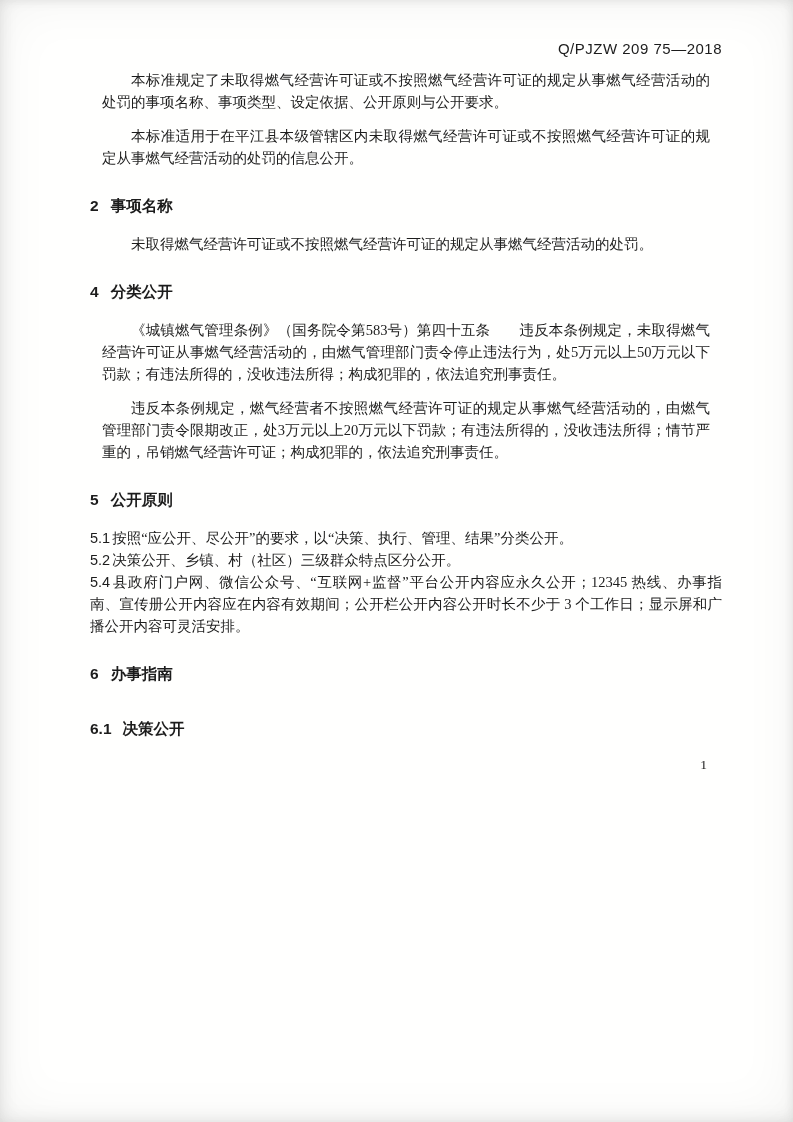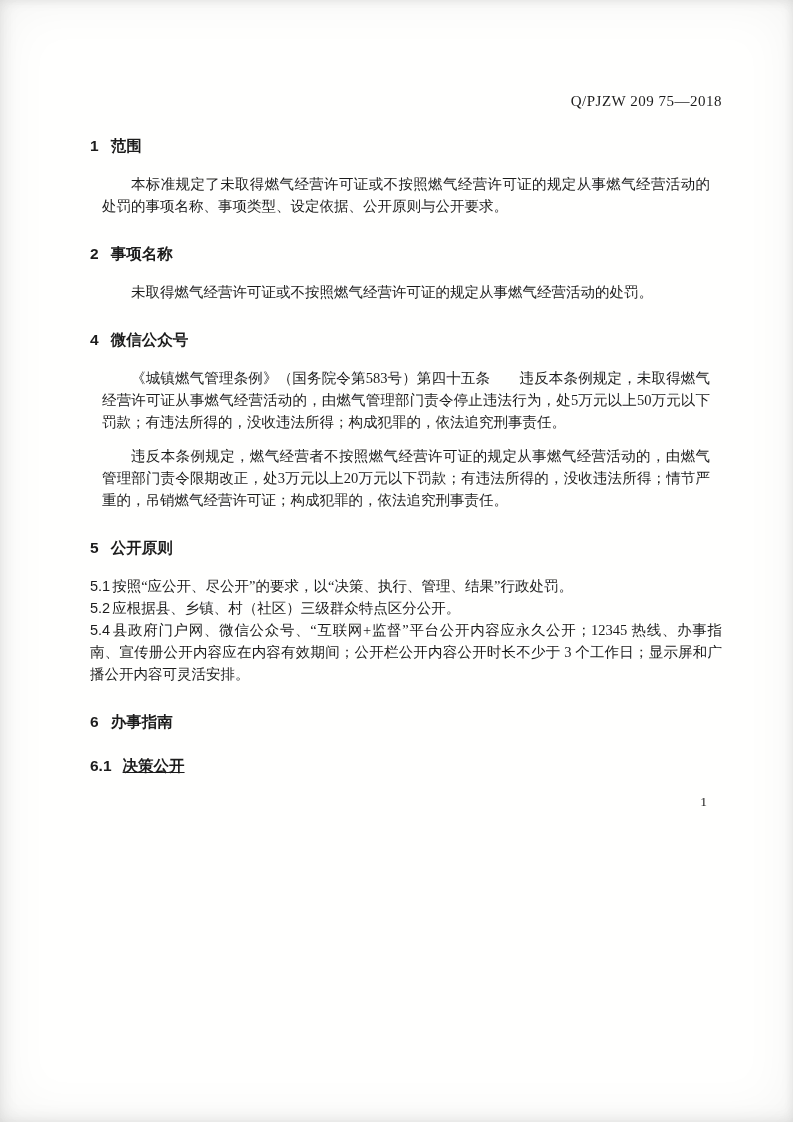--- a/index.html
+++ b/index.html
@@ -26,23 +26,23 @@
       inset 0 0 55px rgba(0,0,0,0.05),
       inset 5px 0 16px rgba(0,0,0,0.05),
       inset -3px 0 10px rgba(0,0,0,0.03),
       inset 0 -6px 18px rgba(0,0,0,0.035),
       inset 0 4px 10px rgba(0,0,0,0.02);
   }
   .content {
     padding: 0 71px 0 90px;
   }
   .doc-number {
-    padding-top: 93px;
+    padding-top: 41px;
     text-align: right;
-    font-family: Liberation Serif, serif;
+    font-family: Liberation Sans, sans-serif;
     font-size: 15px;
     letter-spacing: 0.5px;
     line-height: 16px;
   }
   .doc-title {
     margin: 61px 0 0 0;
     text-align: center;
     font-family: "Liberation Sans", "DejaVu Sans", sans-serif;
     font-weight: 700;
     font-size: 22px;
@@ -71,26 +71,25 @@
     margin: 0;
     font-size: 14.5px;
     line-height: 22px;
     text-align: justify;
   }
   .clause .clause-num {
     font-family: "Liberation Sans", "DejaVu Sans", sans-serif;
     margin-right: 2px;
   }
   .subclause-h {
-    margin: 27px 0 0 0;
+    margin: 38px 0 0 0;
     font-family: "Liberation Sans", "DejaVu Sans", sans-serif;
     font-weight: 700;
     font-size: 15.5px;
     line-height: 17px;
-    text-decoration: underline;
   }
   .subclause-h .sub-num {
     display: inline-block;
     margin-right: 11px;
   }
   .page-number {
     margin-top: 21px;
     padding-right: 15px;
     text-align: right;
     font-size: 13.5px;
@@ -100,51 +99,49 @@
 </head>
 <body>
 
 <div class="page">
   <div class="content">
 
     <div class="doc-number">Q/PJZW 209 75—2018</div>
 
 
     <section>
-      <h2 class="sec-h">
-        <span class="sec-num">1</span><span>范围</span>
-      </h2>
       <p class="para">本标准规定了未取得燃气经营许可证或不按照燃气经营许可证的规定从事燃气经营活动的处罚的事项名称、事项类型、设定依据、公开原则与公开要求。</p>
+      <p class="para">本标准适用于在平江县本级管辖区内未取得燃气经营许可证或不按照燃气经营许可证的规定从事燃气经营活动的处罚的信息公开。</p>
     </section>
 
     <section>
       <h2 class="sec-h">
         <span class="sec-num">2</span><span>事项名称</span>
       </h2>
       <p class="para">未取得燃气经营许可证或不按照燃气经营许可证的规定从事燃气经营活动的处罚。</p>
     </section>
 
 
     <section>
       <h2 class="sec-h">
-        <span class="sec-num">4</span><span>微信公众号</span>
+        <span class="sec-num">4</span><span>分类公开</span>
       </h2>
       <p class="para">《城镇燃气管理条例》（国务院令第583号）第四十五条　　违反本条例规定，未取得燃气经营许可证从事燃气经营活动的，由燃气管理部门责令停止违法行为，处5万元以上50万元以下罚款；有违法所得的，没收违法所得；构成犯罪的，依法追究刑事责任。</p>
       <p class="para">违反本条例规定，燃气经营者不按照燃气经营许可证的规定从事燃气经营活动的，由燃气管理部门责令限期改正，处3万元以上20万元以下罚款；有违法所得的，没收违法所得；情节严重的，吊销燃气经营许可证；构成犯罪的，依法追究刑事责任。</p>
     </section>
 
     <section>
       <h2 class="sec-h">
         <span class="sec-num">5</span><span>公开原则</span>
       </h2>
       <p class="clause">
-        <span class="clause-num">5.1</span><span>按照“应公开、尽公开”的要求，以“决策、执行、管理、结果”行政处罚。</span>
+        <span class="clause-num">5.1</span><span>按照“应公开、尽公开”的要求，以“决策、执行、管理、结果”分类公开。</span>
       </p>
       <p class="clause">
-        <span class="clause-num">5.2</span><span>应根据县、乡镇、村（社区）三级群众特点区分公开。</span>
+        <span class="clause-num">5.2</span><span>决策公开、乡镇、村（社区）三级群众特点区分公开。</span>
       </p>
       <p class="clause">
         <span class="clause-num">5.4</span><span>县政府门户网、微信公众号、“互联网+监督”平台公开内容应永久公开；12345 热线、办事指南、宣传册公开内容应在内容有效期间；公开栏公开内容公开时长不少于 3 个工作日；显示屏和广播公开内容可灵活安排。</span>
       </p>
     </section>
 
     <section>
       <h2 class="sec-h">
         <span class="sec-num">6</span><span>办事指南</span>
       </h2>

